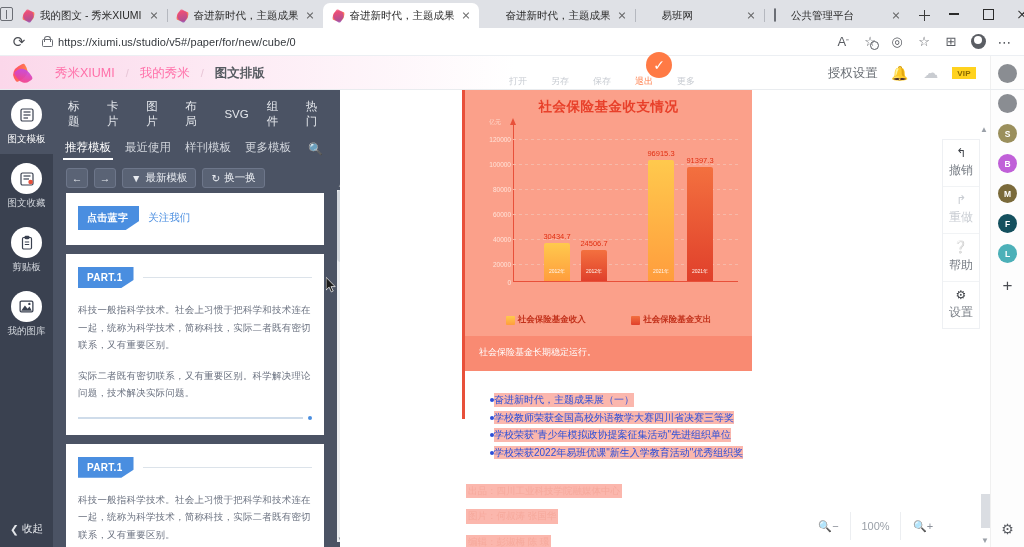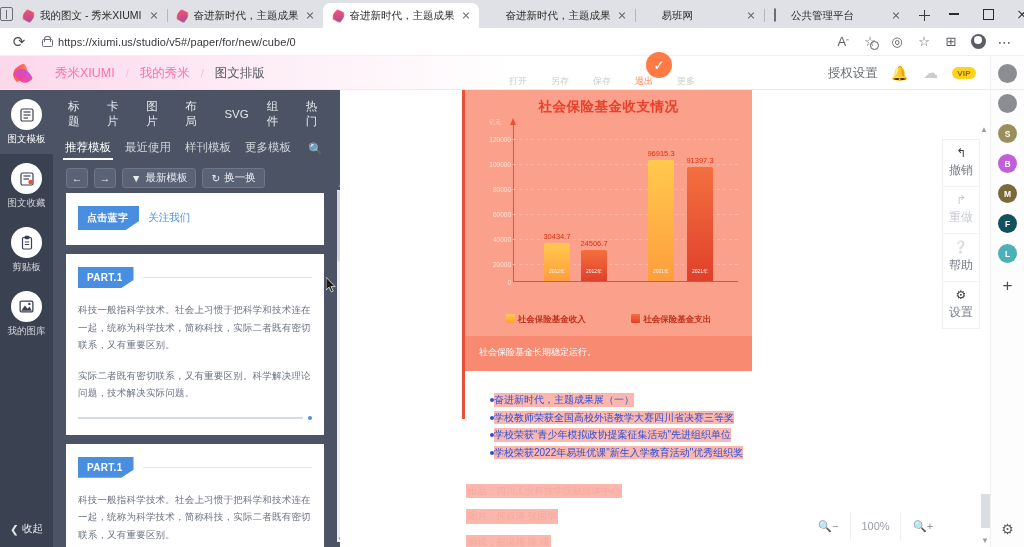--- a/index.html
+++ b/index.html
@@ -138,28 +138,28 @@
   .xm-logo { width: 26px; height: 24px; position: relative; margin-right: 10px; flex:0 0 26px;}
   .xm-logo span {
     position: absolute; width: 16px; height: 13px; border-radius: 60% 15% 60% 15%;
     left: 5px; top: 5.5px;
   }
   .xm-logo .l1 { background: linear-gradient(135deg,#ff3d71,#ff9a3d); transform: rotate(-30deg) translate(-2px,-2px); }
   .xm-logo .l2 { background: linear-gradient(135deg,#b84dff,#ff3d71); transform: rotate(55deg) translate(2px,1px); opacity:.92;}
   .crumb { font-size: 12.5px; color: #ff6fa8; padding: 0 9px;}
   .crumb.sep { color: #e7c5d6; padding: 0 2px; font-size: 11px; }
   .crumb.me { color: #ff6fa8; }
-  .crumb.cur { color: #555a60; }
+  .crumb.cur { color: #555a60; font-weight: bold; }
   .hdr-right { margin-left: auto; display: flex; align-items: center; gap: 14px; padding-right: 14px; }
   .hdr-link { font-size: 12.5px; color: #6a6f75; }
   .bell { font-size: 14px; color: #c9ccd1; }
   .cloud { font-size: 15px; color: #c9ccd1; }
   .vip {
     background: #ffd21e; color: #8a6a00; font-size: 8px; font-weight: bold;
-    border-radius: 6px; padding: 1.5px 5px; letter-spacing: .3px;
+    border-radius: 0; padding: 1.5px 5px; letter-spacing: .3px;
   }
 
   
   .doc-toolbar {
     position: absolute; left: 505px; top: 58px; width: 230px; height: 32px;
     display: flex; align-items: flex-end; gap: 16px; padding-bottom: 2px;
   }
   .dtb { font-size: 9px; color: #c8ccd2; text-align:center; width: 26px; }
   .dtb.exit { color: #ff7a45; }
   .dtb-check {
@@ -301,21 +301,21 @@
     position: absolute; bottom: 100%; left: 50%; transform: translate(-50%,-2px);
     font-size: 7.5px; font-weight: normal; color: #e02f12; white-space: nowrap;
   }
   .bar-cat {
     position: absolute; bottom: 7px; left: 50%; transform: translateX(-50%);
     font-size: 5px; color: #fff4ee; white-space: nowrap;
   }
   .chart-legend {
     display: flex; justify-content: space-around; padding: 4px 18px 10px;
   }
-  .lg { display: flex; align-items: flex-start; gap: 3px; font-size: 8.5px; color: #c3321c; font-weight: bold;}
+  .lg { display: flex; align-items: center; gap: 3px; font-size: 8.5px; color: #c3321c; font-weight: bold;}
   .lg .sw { width: 9px; height: 9px; border-radius: 1px; }
   .lg .sw.income { background: linear-gradient(180deg,#ffc94d,#ff9d3d); }
   .lg .sw.expense { background: linear-gradient(180deg,#f3703f,#e0402b); }
   .chart-caption {
     background: #f98a72; color: #fff; font-size: 9px; padding: 10px 14px 12px;
   }
   .page-rule {
     position: absolute; left: 0; top: 243px; width: 3px; height: 86px; background: #e8503a;
   }
 

